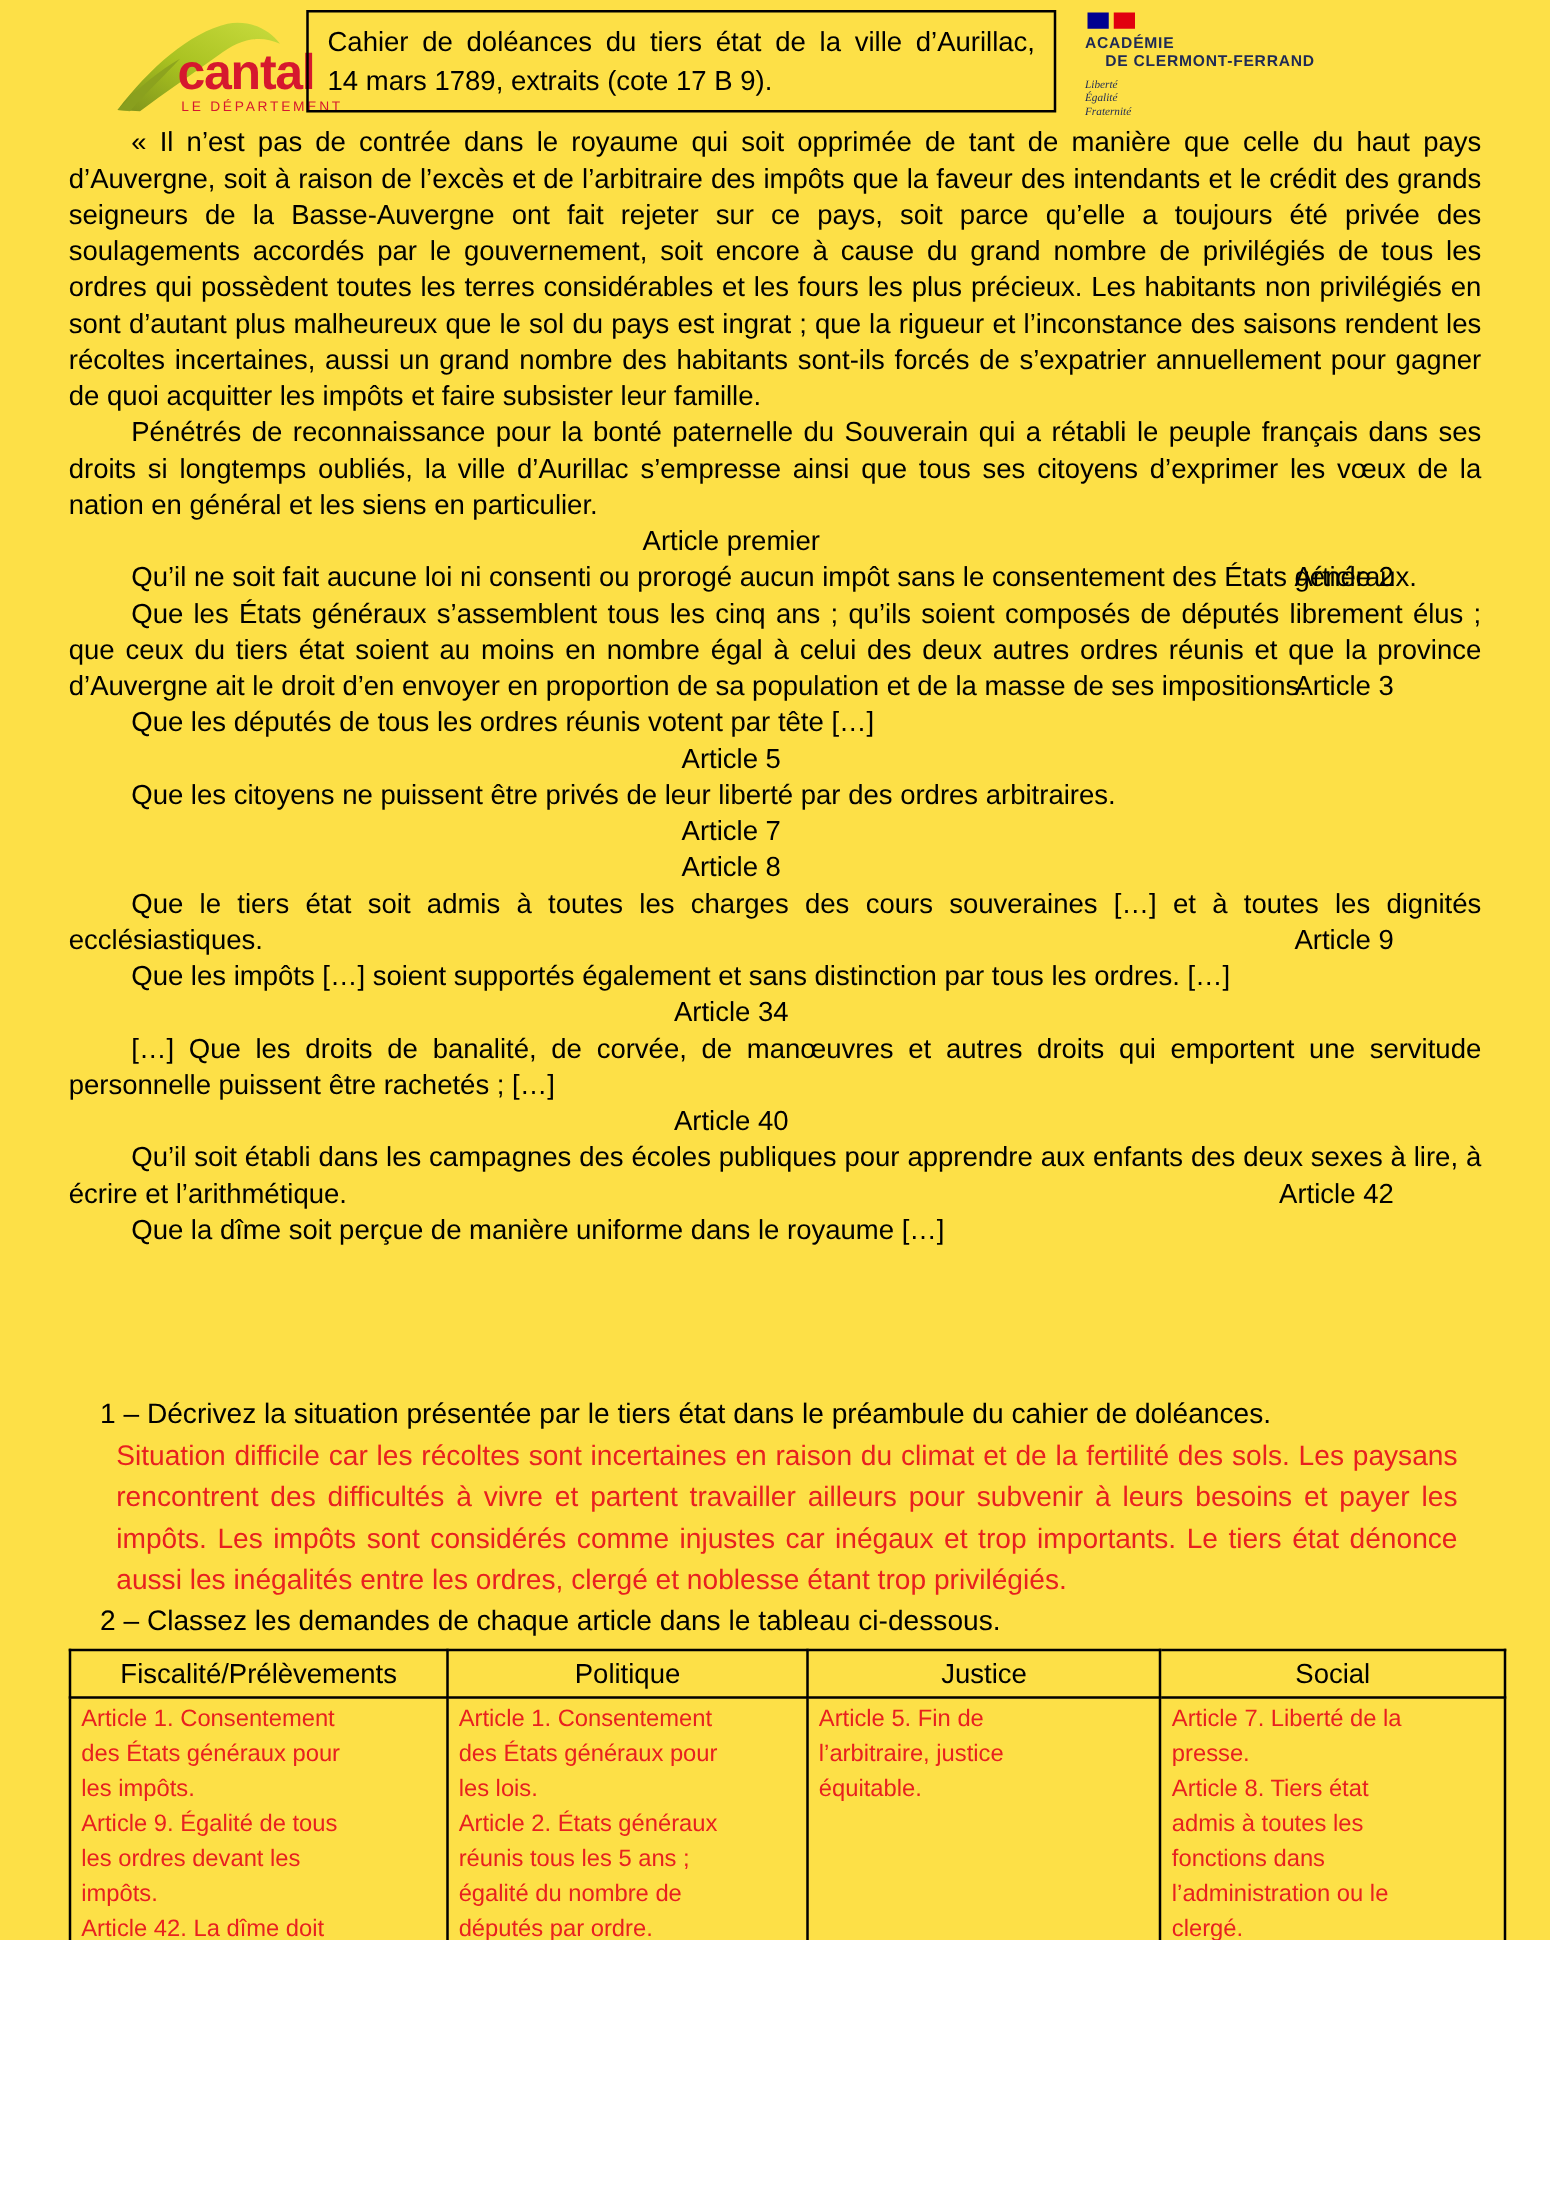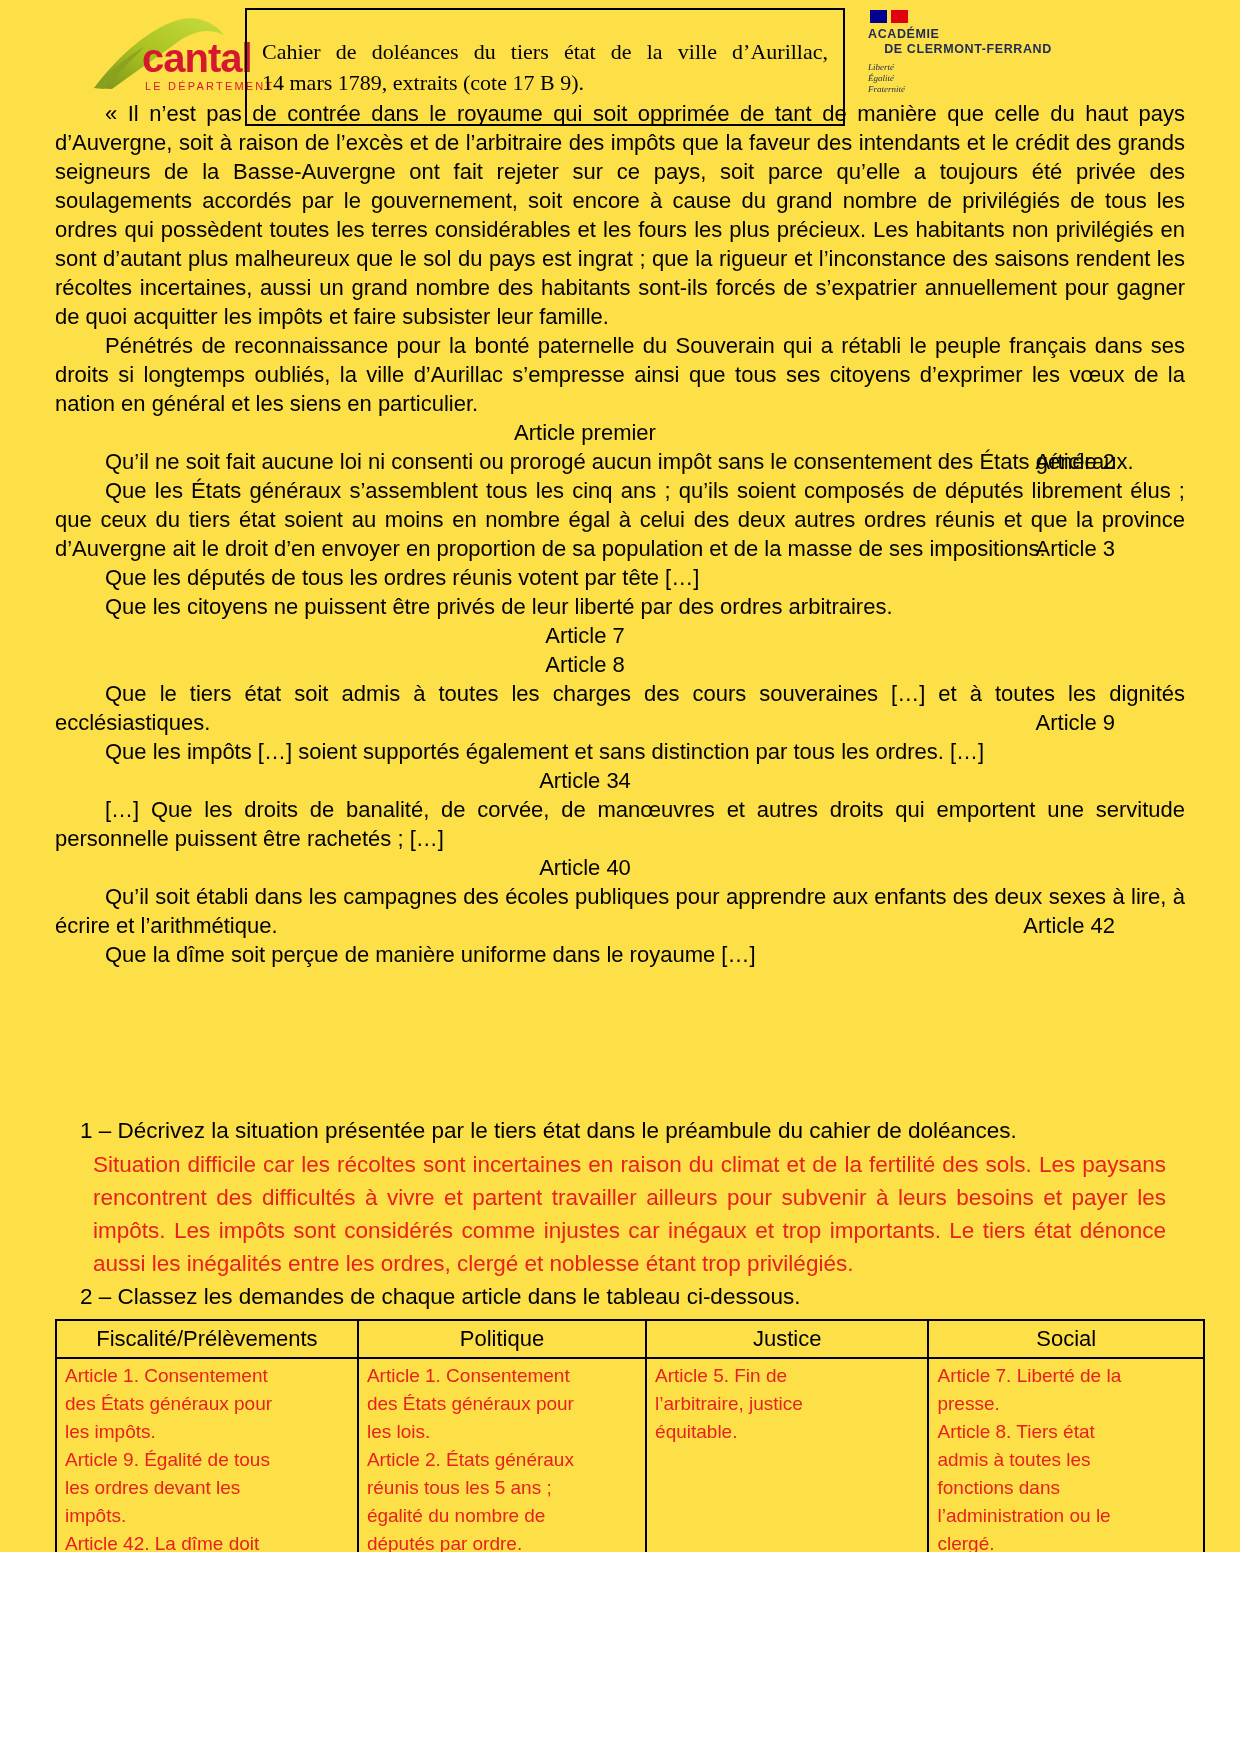--- a/index.html
+++ b/index.html
@@ -17,21 +17,21 @@
     position:absolute; left:50px; top:30px; font-size:40px; font-weight:bold;
     letter-spacing:-1px; color:#d6182e; line-height:40px;
   }
   .cantal-sub {
     position:absolute; left:53px; top:72px; font-size:11px; letter-spacing:2.2px;
     color:#d6182e; white-space:nowrap;
   }
 
   .titlebox {
     position:absolute; left:245px; top:0; width:566px; border:2px solid #000;
-    padding:26px 15px; font-size:22px; line-height:31px;font-family:Liberation Serif, serif;
+    padding:8px 15px; font-size:22px; line-height:31px;
   }
   .titlebox .tl1 { text-align:justify; text-align-last:justify; white-space:nowrap; }
   .titlebox .tl2 { text-align:left; }
 
   .academie { position:absolute; left:868px; top:2px; width:200px; color:#1f2a54; }
   .flag { display:flex; gap:4px; margin-left:2px; margin-bottom:4px; }
   .flag .b1 { width:17px; height:13px; background:#000091; }
   .flag .b2 { width:17px; height:13px; background:#e1000f; }
   .academie .a1 { font-size:12.5px; font-weight:bold; letter-spacing:0.6px; line-height:15px; }
   .academie .a2 { font-size:12.5px; font-weight:bold; letter-spacing:0.6px; line-height:15px;text-align:center; }
@@ -120,20 +120,21 @@
       <span class="inline-label">Article 2</span>
     </div>
 
     <div class="para-wrap">
       <p>Que les États généraux s’assemblent tous les cinq ans ; qu’ils soient composés de députés librement élus ; que ceux du tiers état soient au moins en nombre égal à celui des deux autres ordres réunis et que la province d’Auvergne ait le droit d’en envoyer en proportion de sa population et de la masse de ses impositions.</p>
       <span class="inline-label">Article 3</span>
     </div>
 
     <p>Que les députés de tous les ordres réunis votent par tête […]</p>
 
+    <div class="h">Article 5</div>
     <p>Que les citoyens ne puissent être privés de leur liberté par des ordres arbitraires.</p>
 
     <div class="h">Article 7</div>
 
     <div class="h">Article 8</div>
 
     <div class="para-wrap">
       <p>Que le tiers état soit admis à toutes les charges des cours souveraines […] et à toutes les dignités ecclésiastiques.</p>
       <span class="inline-label">Article 9</span>
     </div>

